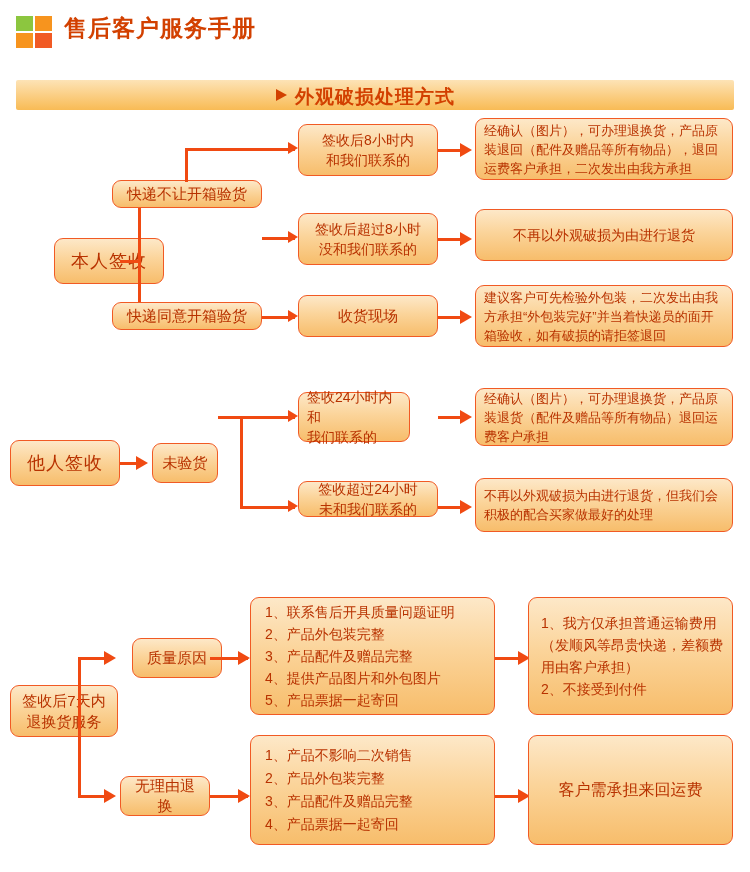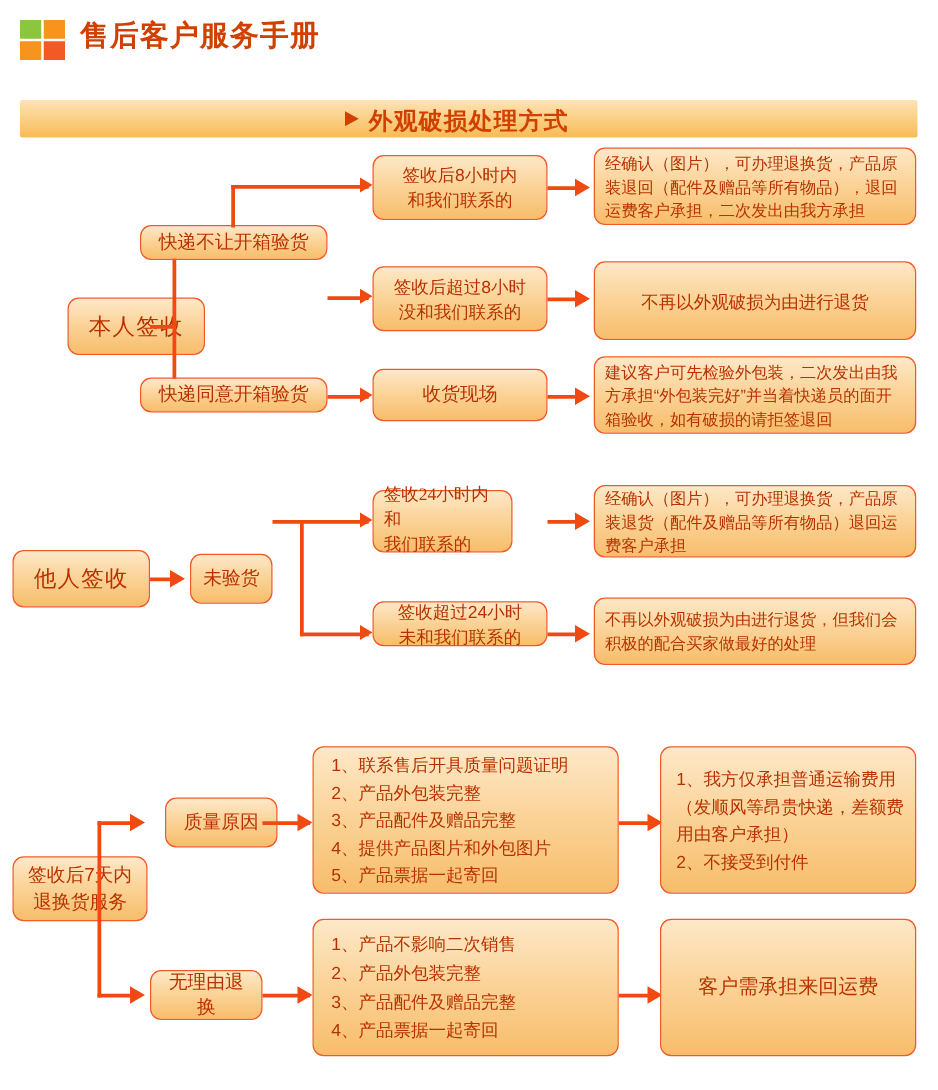--- a/index.html
+++ b/index.html
@@ -195,21 +195,21 @@
   <div class="ln h" style="left:438px; top:149px; width:28px;"></div>
   <div class="arrow" style="left:460px; top:143px;"></div>
   <div class="ln h" style="left:438px; top:238px; width:28px;"></div>
   <div class="arrow" style="left:460px; top:232px;"></div>
   <div class="ln h" style="left:438px; top:316px; width:28px;"></div>
   <div class="arrow" style="left:460px; top:310px;"></div>
 
   <div class="box justify" style="left:475px; top:118px; width:258px; height:62px; font-size:13px; line-height:19px;">
     <span class="inner">经确认（图片），可办理退换货，产品原装退回（配件及赠品等所有物品），退回运费客户承担，二次发出由我方承担</span>
   </div>
-  <div class="box" style="left:475px; top:209px; width:258px; height:63px; font-size:14px;">
+  <div class="box" style="left:475px; top:209px; width:258px; height:52px; font-size:14px;">
     <span class="inner">不再以外观破损为由进行退货</span>
   </div>
   <div class="box justify" style="left:475px; top:285px; width:258px; height:62px; font-size:13px; line-height:19px;">
     <span class="inner">建议客户可先检验外包装，二次发出由我方承担“外包装完好”并当着快递员的面开箱验收，如有破损的请拒签退回</span>
   </div>
 
   <div class="box big" style="left:10px; top:440px; width:110px; height:46px;">
     <span class="inner">他人签收</span>
   </div>
   <div class="ln h" style="left:120px; top:462px; width:22px;"></div>
@@ -218,21 +218,21 @@
   <div class="box mid" style="left:152px; top:443px; width:66px; height:40px;">
     <span class="inner">未验货</span>
   </div>
 
   <div class="ln h" style="left:218px; top:416px; width:77px;"></div>
   <div class="ln v" style="left:240px; top:416px; height:93px;"></div>
   <div class="ln h" style="left:240px; top:506px; width:55px;"></div>
   <div class="arrow sm" style="left:288px; top:410px;"></div>
   <div class="arrow sm" style="left:288px; top:500px;"></div>
 
-  <div class="box left-text" style="left:298px; top:392px; width:112px; height:50px; font-size:14px;font-family:Liberation Serif, serif;">
+  <div class="box left-text" style="left:298px; top:392px; width:112px; height:50px; font-size:14px;">
     <span class="inner">签收24小时内和
 我们联系的</span>
   </div>
   <div class="box" style="left:298px; top:481px; width:140px; height:36px; font-size:14px;">
     <span class="inner">签收超过24小时
 未和我们联系的</span>
   </div>
 
   <div class="ln h" style="left:438px; top:416px; width:28px;"></div>
   <div class="arrow" style="left:460px; top:410px;"></div>

